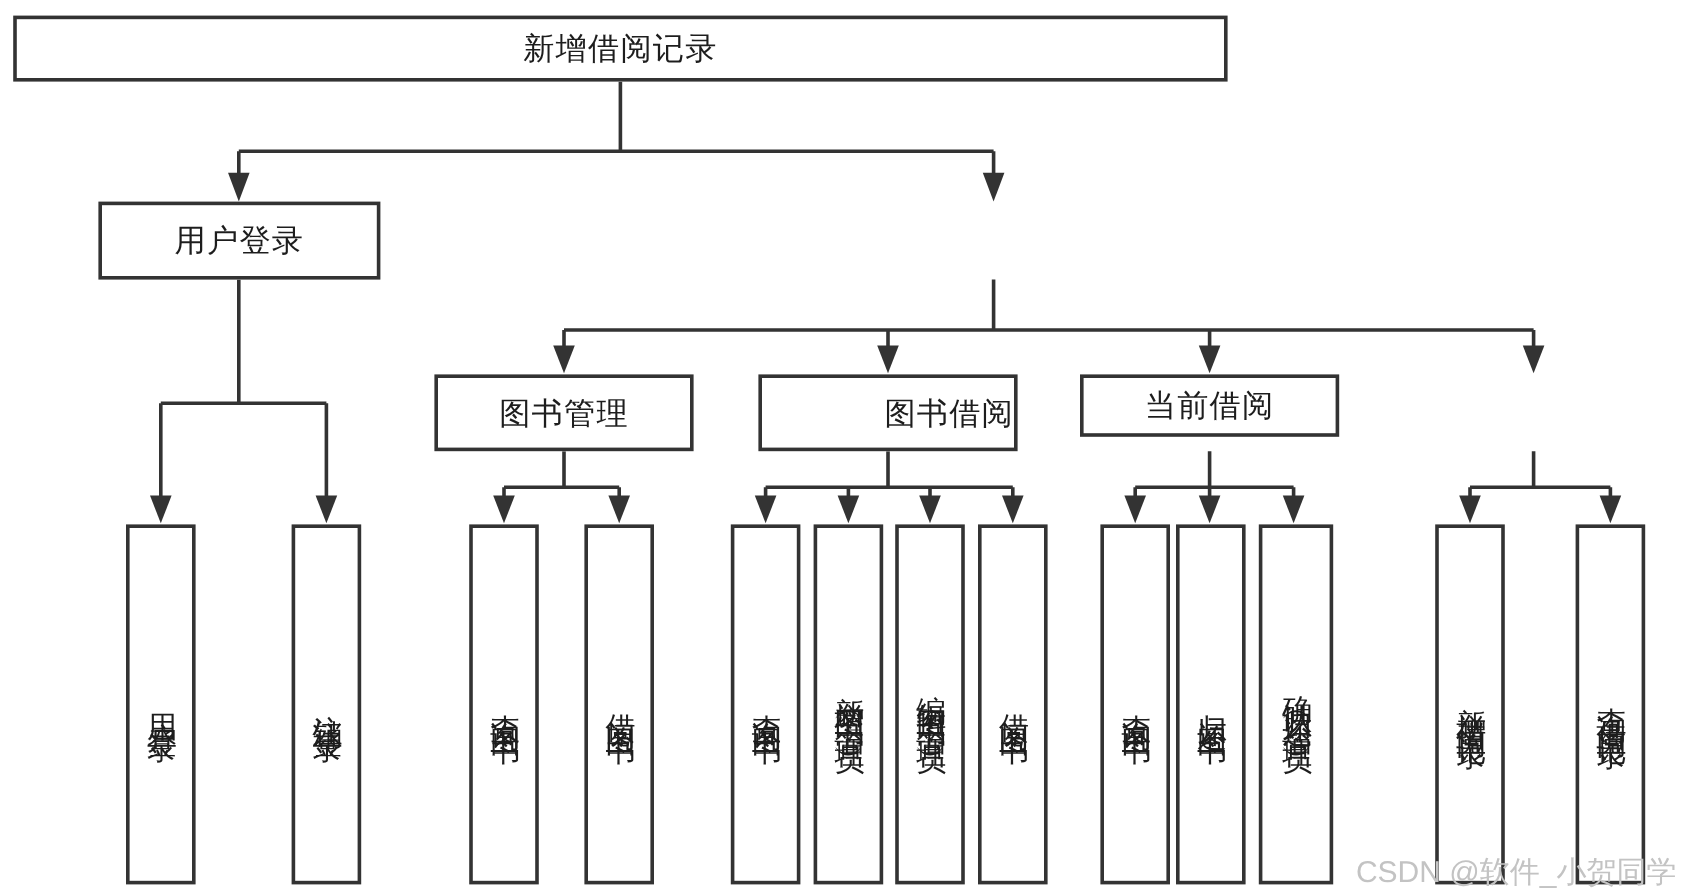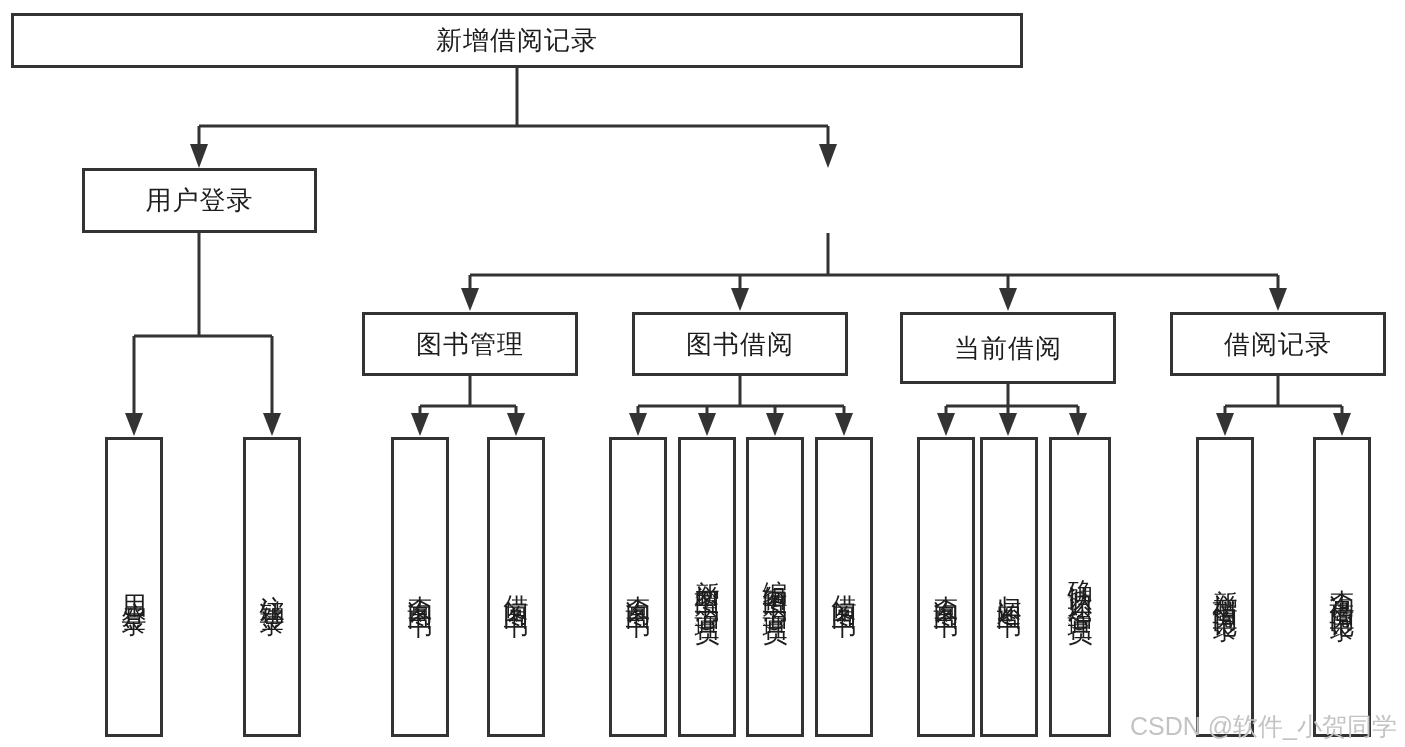--- a/index.html
+++ b/index.html
@@ -135,28 +135,25 @@
     <span class="label">新增借阅记录</span>
   </div>
 
   <div class="hbox" style="left:82px; top:168px; width:235px; height:65px;">
     <span class="label">用户登录</span>
   </div>
 
   <div class="hbox" style="left:362px; top:312px; width:216px; height:64px;">
     <span class="label">图书管理</span>
   </div>
-  <div class="hbox" style="left:632px; top:312px; width:216px; height:64px;">
+  <div class="hbox" style="left:632px; top:312px; width:216px; height:64px;justify-content:flex-end;">
     <span class="label">图书借阅</span>
   </div>
-  <div class="hbox" style="left:900px; top:312px; width:216px; height:72px;">
+  <div class="hbox" style="left:900px; top:312px; width:216px; height:52px;">
     <span class="label">当前借阅</span>
-  </div>
-  <div class="hbox" style="left:1170px; top:312px; width:216px; height:64px;">
-    <span class="label">借阅记录</span>
   </div>
 
   <div class="vbox" style="left:105px;">
     <span class="vlabel">用户登录</span>
   </div>
   <div class="vbox" style="left:243px;">
     <span class="vlabel">注销登录</span>
   </div>
 
   <div class="vbox" style="left:391px;">

